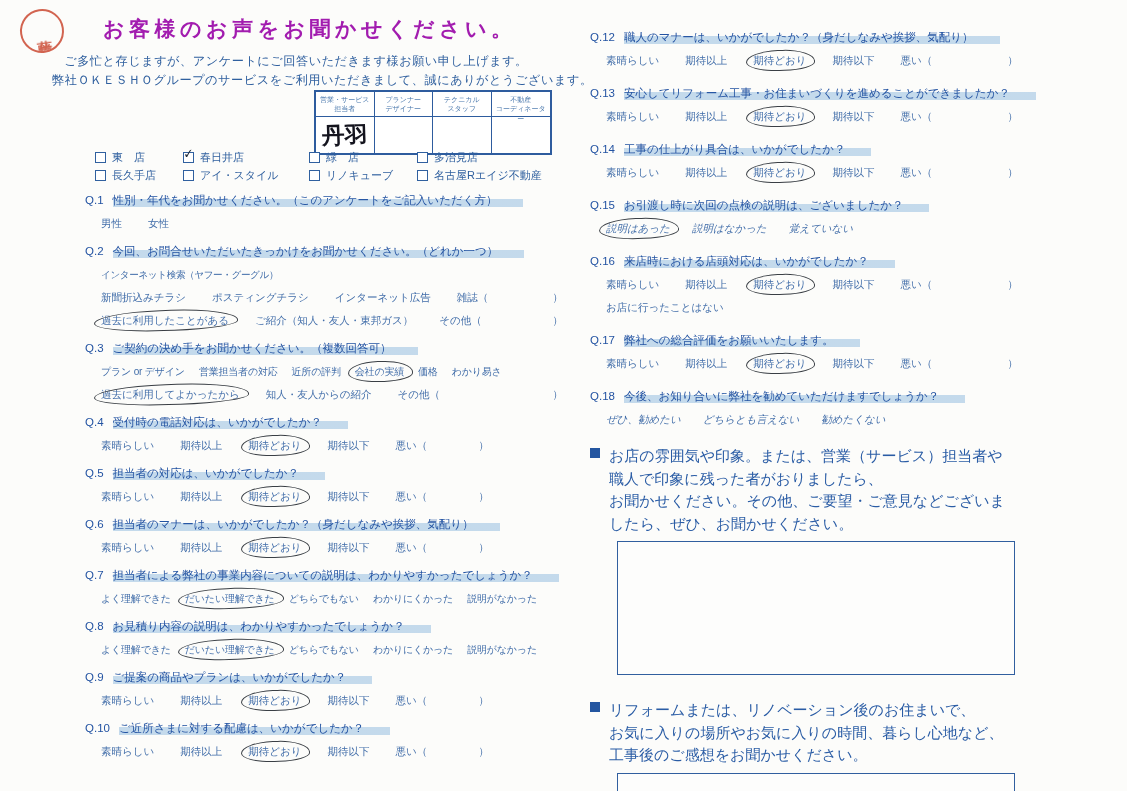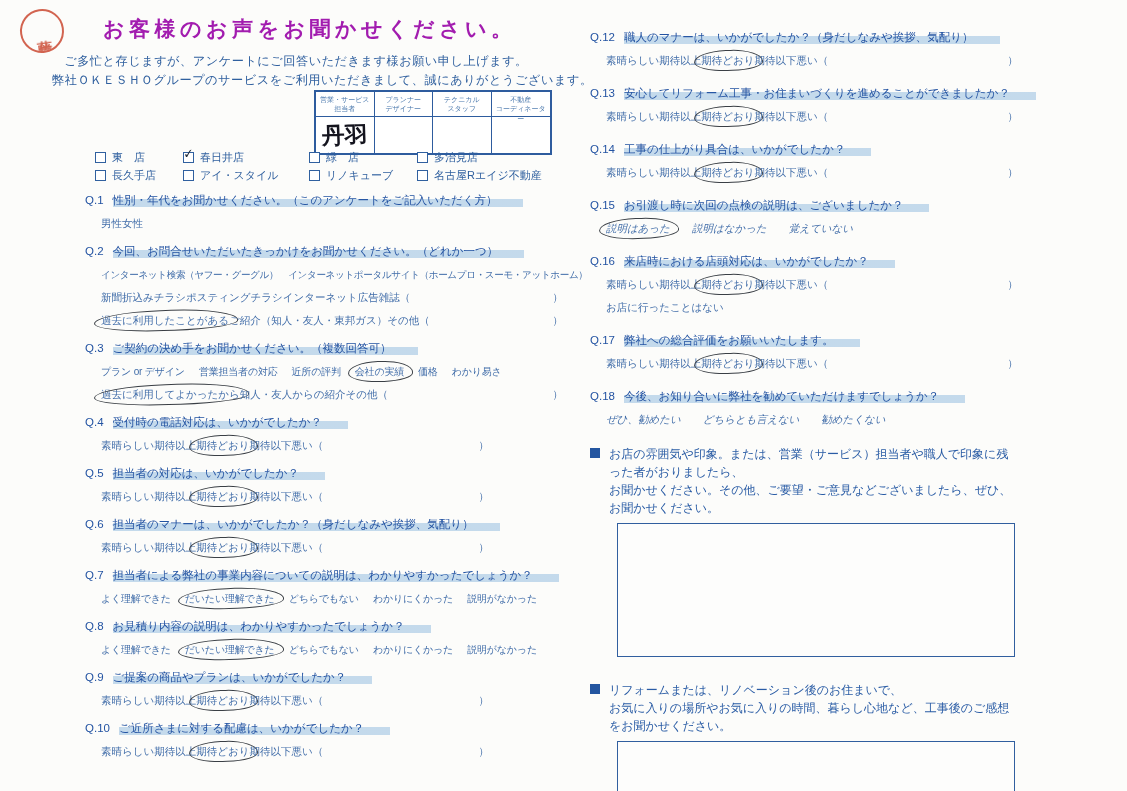--- a/index.html
+++ b/index.html
@@ -79,40 +79,40 @@
     display:flex;align-items:baseline;font-size:11.5px;font-weight:normal;
     color:#2353a2;margin-bottom:4px;white-space:nowrap;height:17px;
   }
   .q-num{margin-right:9px;}
   .q-title{
     background:linear-gradient(to bottom,transparent 40%,rgba(150,190,224,.55) 40%,rgba(150,190,224,.55) 96%,transparent 96%);
     padding-right:26px;
   }
   .q-line{
     display:flex;align-items:center;padding-left:16px;margin-bottom:3px;
-    font-size:10.5px;color:#416da9;height:20px;
+    font-size:10.5px;color:#416da9;height:20px;gap:26px;
   }
   .q-line.mid{gap:14px;font-size:10px;letter-spacing:-.2px;}
   .q-line.dense{gap:10px;font-size:9.6px;letter-spacing:-.4px;}
   .q-line.wide{gap:22px;font-style:italic;}
   #col-left-questions .q-line.rate{width:388px;}
   #col-right-questions .q-line.rate{width:412px;}
   .opt{white-space:nowrap;position:relative;}
   .cp{margin-left:auto;}
   .circ::after{
     content:'';position:absolute;left:-7px;right:-9px;top:-4px;bottom:-3px;
     border:1.5px solid #3a3f45;
     border-radius:50% 50% 48% 52% / 58% 62% 42% 50%;
     transform:rotate(-2deg);
     pointer-events:none;
   }
   
   .comment{margin-top:6px;}
   .comment + .comment{margin-top:24px;}
-  .comment-head{display:flex;gap:9px;font-size:12px;line-height:1.5;color:#2a5ca5;margin-bottom:6px;}
+  .comment-head{display:flex;gap:9px;font-size:15px;line-height:1.5;color:#2a5ca5;margin-bottom:6px;}
   .bullet{flex:0 0 auto;width:10px;height:10px;background:#2456a0;margin-top:3px;}
   .comment-box{border:1.4px solid #315f9f;margin-left:27px;background:#fdfdfc;}
   .comment-box.b1{height:132px;}
   .comment-box.b2{height:118px;}
 </style>
 </head>
 <body>
 
 <div class="sheet">
 
@@ -211,21 +211,20 @@
             <span class="opt">女性</span>
           </div>
         </div>
         <div class="q">
           <div class="q-head">
             <span class="q-num">Q.2</span>
             <span class="q-title">今回、お問合せいただいたきっかけをお聞かせください。（どれか一つ）</span>
           </div>
           <div class="q-line dense">
             <span class="opt">インターネット検索（ヤフー・グーグル）</span>
-            <span class="opt">インターネットポータルサイト（ホームプロ・スーモ・アットホーム）</span>
           </div>
           <div class="q-line">
             <span class="opt">新聞折込みチラシ</span>
             <span class="opt">ポスティングチラシ</span>
             <span class="opt">インターネット広告</span>
             <span class="opt">雑誌（</span>
             <span class="cp">）</span>
           </div>
           <div class="q-line">
             <span class="opt circ">過去に利用したことがある</span>

